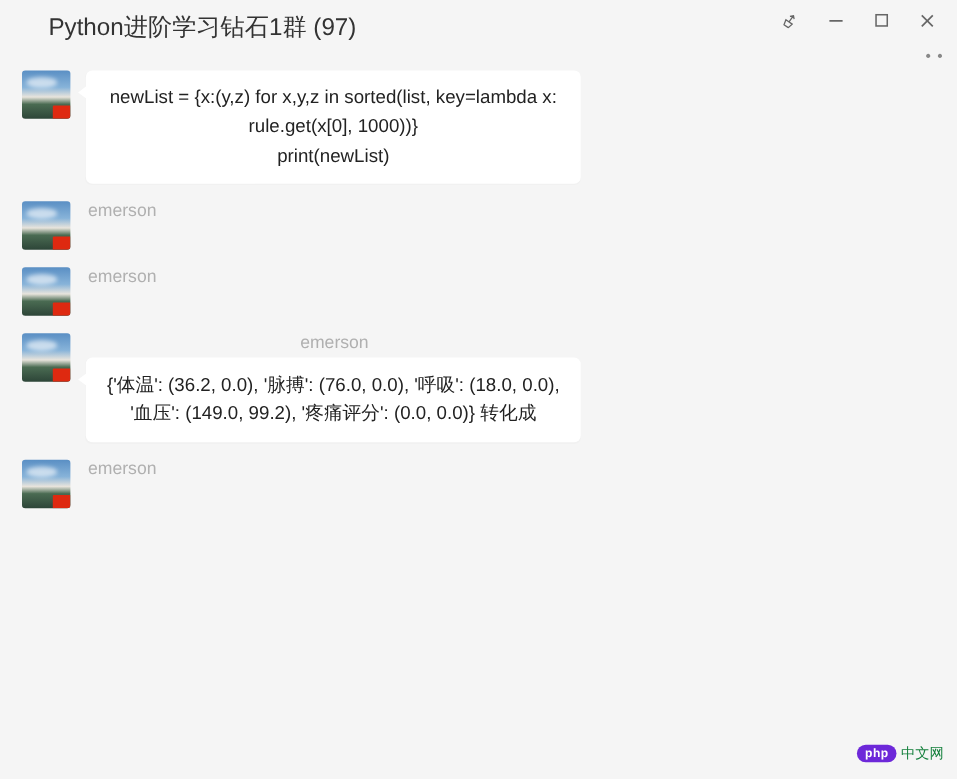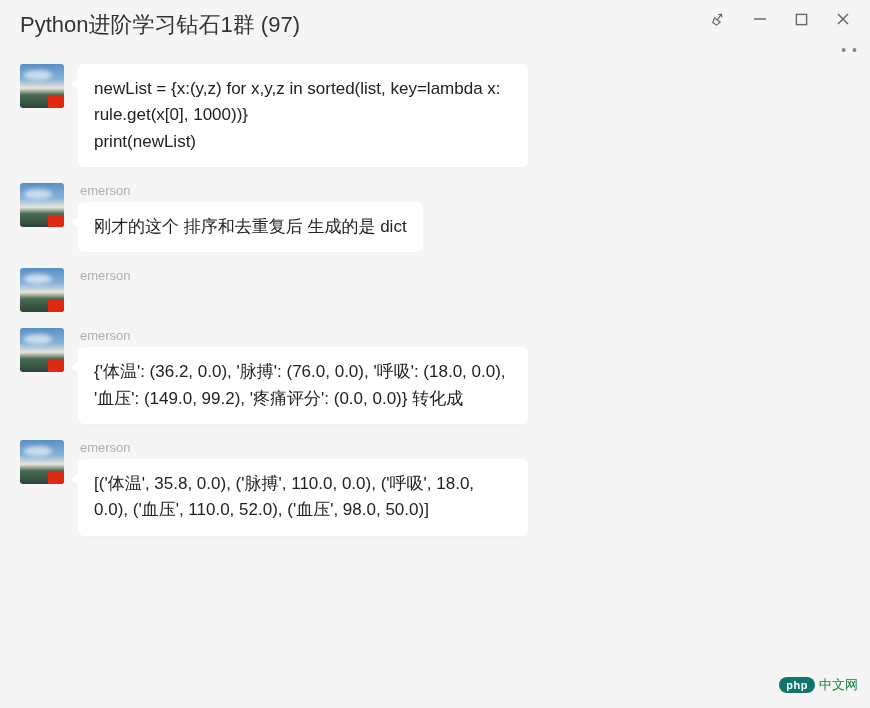--- a/index.html
+++ b/index.html
@@ -15,32 +15,34 @@
       display: flex;
       align-items: center;
       justify-content: space-between;
       padding: 10px 20px 14px 20px;
       background: #f5f5f5;
     }
     .title {
       font-size: 22px;
       color: #333;
       font-weight: 400;
+      margin-left: 24px;
     }
     .win-controls {
       display: flex;
       gap: 28px;
       align-items: center;
       color: #666;
       margin-top: -8px;
     }
     .win-controls span, .win-controls svg { cursor: default; }
     .chat-area {
       padding: 10px 20px;
       background: #f5f5f5;
+      text-align: center;
     }
     .msg-row {
       display: flex;
       align-items: flex-start;
       margin-bottom: 16px;
       gap: 14px;
     }
     .avatar {
       width: 44px;
       height: 44px;
@@ -66,21 +68,21 @@
       width: 16px; height: 12px;
       background: #de2910;
       border-radius: 1px 0 0 0;
     }
     .msg-col {
       display: flex;
       flex-direction: column;
       max-width: 480px;
     }
     .sender {
-      font-size: 13px;
+      font-size: 16px;
       color: #b0b0b0;
       margin-bottom: 4px;
       padding-left: 2px;
     }
     .bubble {
       background: #fff;
       border-radius: 6px;
       padding: 12px 16px;
       font-size: 17px;
       color: #222;
@@ -101,21 +103,21 @@
     }
     .watermark {
       position: absolute;
       right: 12px;
       bottom: 14px;
       display: flex;
       align-items: center;
       gap: 4px;
     }
     .wm-badge {
-      background: #0f766e;
+      background: #6d28d9;
       color: #fff;
       font-size: 11px;
       font-weight: bold;
       padding: 2px 7px;
       border-radius: 10px;
       letter-spacing: 0.5px;
     }
     .wm-text {
       font-size: 13px;
       color: #15803d;
@@ -168,21 +170,20 @@
     <div class="msg-col">
       <div class="bubble" style="white-space:pre-wrap; max-width:450px;">newList = {x:(y,z) for x,y,z in sorted(list, key=lambda x: rule.get(x[0], 1000))}
 print(newList)</div>
     </div>
   </div>
 
   <div class="msg-row">
     <div class="avatar"></div>
     <div class="msg-col">
       <div class="sender">emerson</div>
-      <div class="bubble">刚才的这个 排序和去重复后 生成的是 dict</div>
     </div>
   </div>
 
   <div class="msg-row">
     <div class="avatar"></div>
     <div class="msg-col">
       <div class="sender">emerson</div>
     </div>
   </div>
 
@@ -191,21 +192,20 @@
     <div class="msg-col">
       <div class="sender">emerson</div>
       <div class="bubble" style="max-width:450px;">{'体温': (36.2, 0.0), '脉搏': (76.0, 0.0), '呼吸': (18.0, 0.0), '血压': (149.0, 99.2), '疼痛评分': (0.0, 0.0)}  转化成</div>
     </div>
   </div>
 
   <div class="msg-row">
     <div class="avatar"></div>
     <div class="msg-col">
       <div class="sender">emerson</div>
-      <div class="bubble" style="max-width:450px;"> [('体温', 35.8, 0.0), ('脉搏', 110.0, 0.0), ('呼吸', 18.0, 0.0), ('血压', 110.0, 52.0), ('血压', 98.0, 50.0)]</div>
     </div>
   </div>
 
 </div>
 
 <div class="watermark">
   <span class="wm-badge">php</span>
   <span class="wm-text">中文网</span>
 </div>
 

